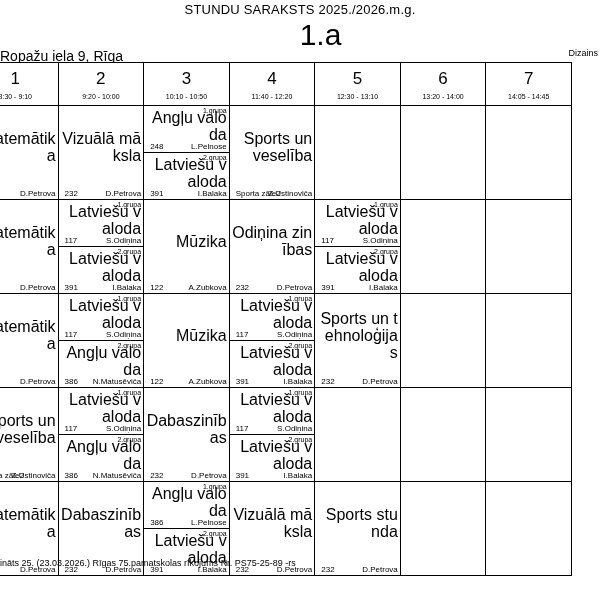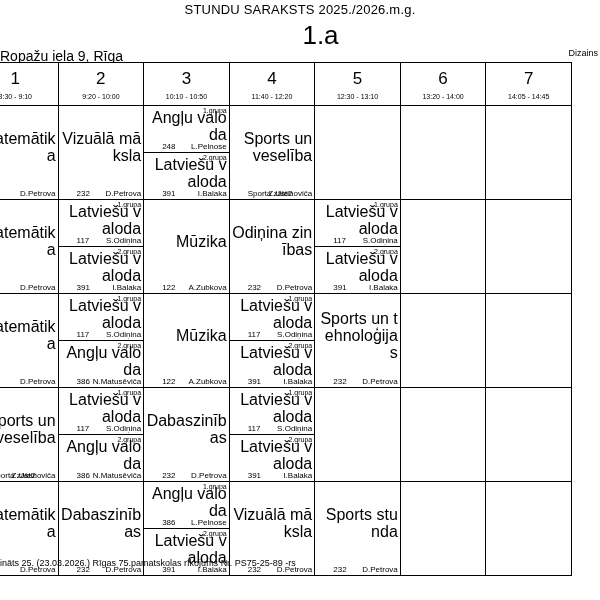--- a/index.html
+++ b/index.html
@@ -22,21 +22,21 @@
     position: absolute;
     top: 2px; left: 0; right: 0;
     text-align: center;
     font-size: 13px;
     letter-spacing: .2px;
   }
   .class-title {
     position: absolute;
     top: 20px; left: 0; right: 0;
     text-align: center;
-    font-size: 26px;
+    font-size: 30px;
     line-height: 30px;
     padding-left: 41px;
   }
   .addr-left {
     position: absolute;
     left: 0px; top: 48px;
     font-size: 14px;
   }
   .addr-right {
     position: absolute;
@@ -120,21 +120,21 @@
     word-break: break-all;
   }
   .sub .subj {
     font-size: 16px;
     line-height: 17px;
     top: 44%;
   }
 
   .room {
     position: absolute;
-    left: 18px;
+    left: 6px;
     bottom: 1px;
     font-size: 8px;
     line-height: 9px;
   }
   .teacher {
     position: absolute;
     right: 2px;
     bottom: 1px;
     font-size: 8px;
     line-height: 9px;

